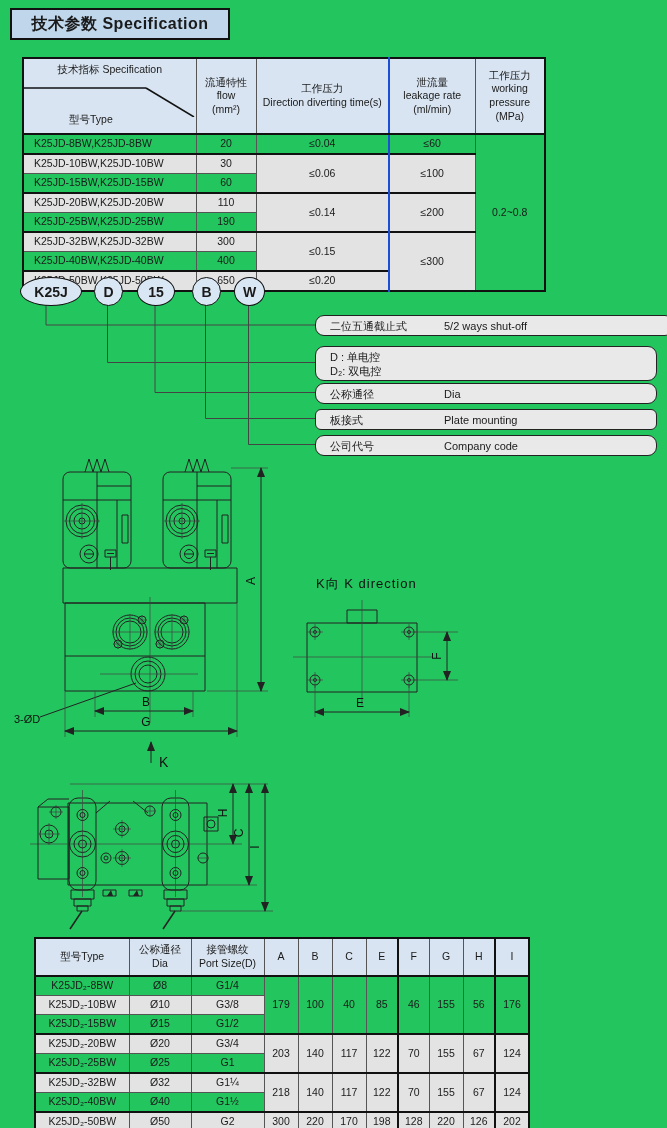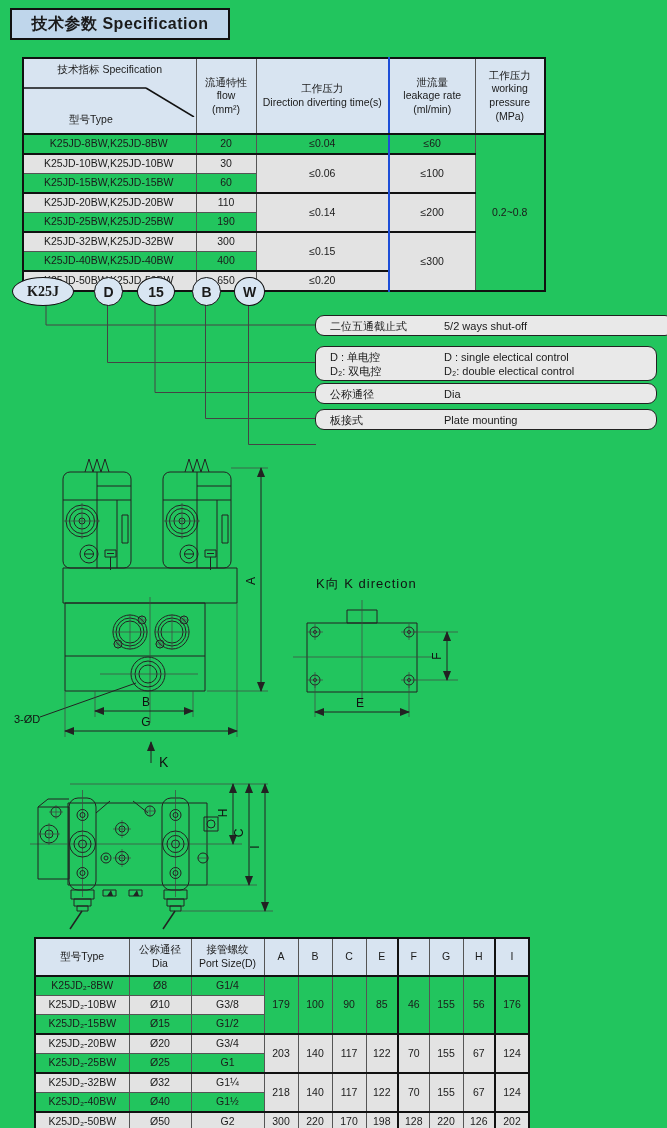--- a/index.html
+++ b/index.html
@@ -14,21 +14,21 @@
   
   table{border-collapse:collapse;table-layout:fixed;}
   td,th{border:1px solid #555;padding:0;text-align:center;vertical-align:middle;
         font-weight:normal;white-space:pre-line;line-height:1.3;}
   .spec{position:absolute;left:22px;top:57px;width:522px;border:2px solid #111;font-size:10.5px;}
   .spec th{background:#d8e4f1;border-bottom:2px solid #111;height:58px;font-size:10.5px;}
   .spec td{height:18px;}
   .spec tr.thick td{border-top:2px solid #111;}
   .spec .bl{border-left:2px solid #1d4ed8;}
   .gray{background:#e3e3e3;}
-  .models{display:flex;justify-content:center;padding:0 12px 0 10px;}
+  .models{display:flex;justify-content:flex-start;padding:0 12px 0 10px;}
 
   .corner{position:relative;padding:8px;}
   .corner .ct{position:absolute;left:0;top:4px;width:100%;text-align:center;}
   .corner .cb{position:absolute;left:0;bottom:6px;width:78%;text-align:center;}
   .corner svg{position:absolute;left:0;top:0;}
 
   .dims{position:absolute;left:34px;top:937px;width:494px;border:2px solid #111;font-size:10.5px;}
   .dims th{background:#d8e4f1;border-bottom:2px solid #111;height:36px;font-size:10.5px;}
   .dims td{height:18px;}
   .dims tr.thick td{border-top:2px solid #111;}
@@ -143,44 +143,46 @@
   <svg id="code-lines" width="667" height="185">
     <g stroke="#444" stroke-width="1" fill="none">
       <path d="M46,29 V50 H316"></path>
       <path d="M107.5,29 V87.5 H316"></path>
       <path d="M155,29 V117.5 H316"></path>
       <path d="M205.5,29 V143.5 H316"></path>
       <path d="M248.5,29 V169.5 H316"></path>
     </g>
   </svg>
 
-  <div class="bubble" style="left:12px;top:277px;width:60px;height:27px;font-family:Liberation Serif, serif;">K25J</div>
+  <div class="bubble" style="left:20px;top:277px;width:60px;height:27px;">K25J</div>
   <div class="bubble" style="left:94px;top:277px;width:27px;height:27px;">D</div>
   <div class="dash" style="left:123px;top:281px;">-</div>
   <div class="bubble" style="left:137px;top:277px;width:36px;height:27px;">15</div>
   <div class="bubble" style="left:192px;top:277px;width:27px;height:27px;">B</div>
   <div class="bubble" style="left:234px;top:277px;width:29px;height:27px;">W</div>
 
   <div class="callout" style="top:315px;height:19px;padding-left:17px;">
     <span class="cn">二位五通截止式</span>
     <span class="en">5/2 ways shut-off</span>
   </div>
   <div class="callout" style="top:346px;height:33px;">
     <span class="cn">D : 单电控
 D₂: 双电控</span>
-    <span class="en">D : single electical control
-D₂: double electical control</span>
   </div>
   <div class="callout" style="top:383px;height:19px;">
     <span class="cn">公称通径</span>
     <span class="en">Dia</span>
   </div>
-  <div class="callout" style="top:409px;height:19px;">
+  <div class="callout" style="top:409px;height:19px;border-radius:6px;">
     <span class="cn">板接式</span>
     <span class="en">Plate mounting</span>
+  </div>
+  <div class="callout" style="top:435px;height:19px;">
+    <span class="cn">公司代号</span>
+    <span class="en">Company code</span>
   </div>
 
   <svg id="draw" width="667" height="480" viewBox="0 0 667 480">
     <defs>
       <marker id="arr" markerWidth="10" markerHeight="8" refX="9" refY="4" orient="auto-start-reverse">
         <path d="M0,0 L10,4 L0,8 z" fill="#222"></path>
       </marker>
     </defs>
 
     <g class="ln">
@@ -429,21 +431,21 @@
         <th class="bl">I</th>
       </tr>
     </thead>
     <tbody>
       <tr>
         <td>K25JD₂-8BW</td>
         <td>Ø8</td>
         <td>G1/4</td>
         <td rowspan="3">179</td>
         <td rowspan="3">100</td>
-        <td rowspan="3">90</td>
+        <td rowspan="3">40</td>
         <td rowspan="3">85</td>
         <td rowspan="3" class="bl">46</td>
         <td rowspan="3">155</td>
         <td rowspan="3">56</td>
         <td rowspan="3" class="bl">176</td>
       </tr>
       <tr>
         <td class="gray">K25JD₂-10BW</td>
         <td class="gray">Ø10</td>
         <td class="gray">G3/8</td>

